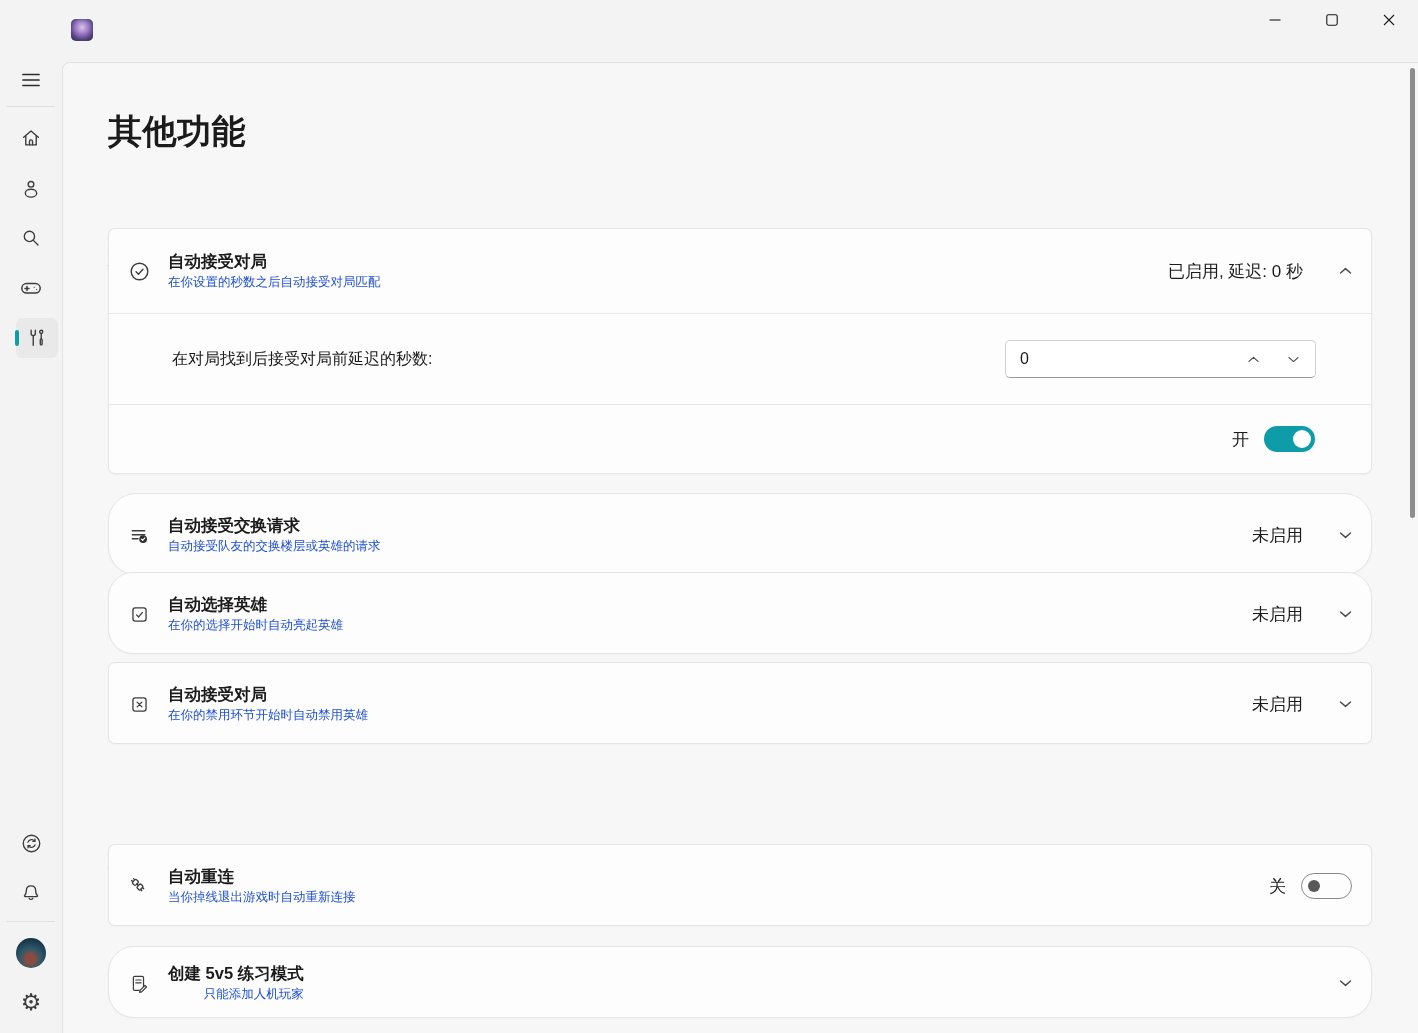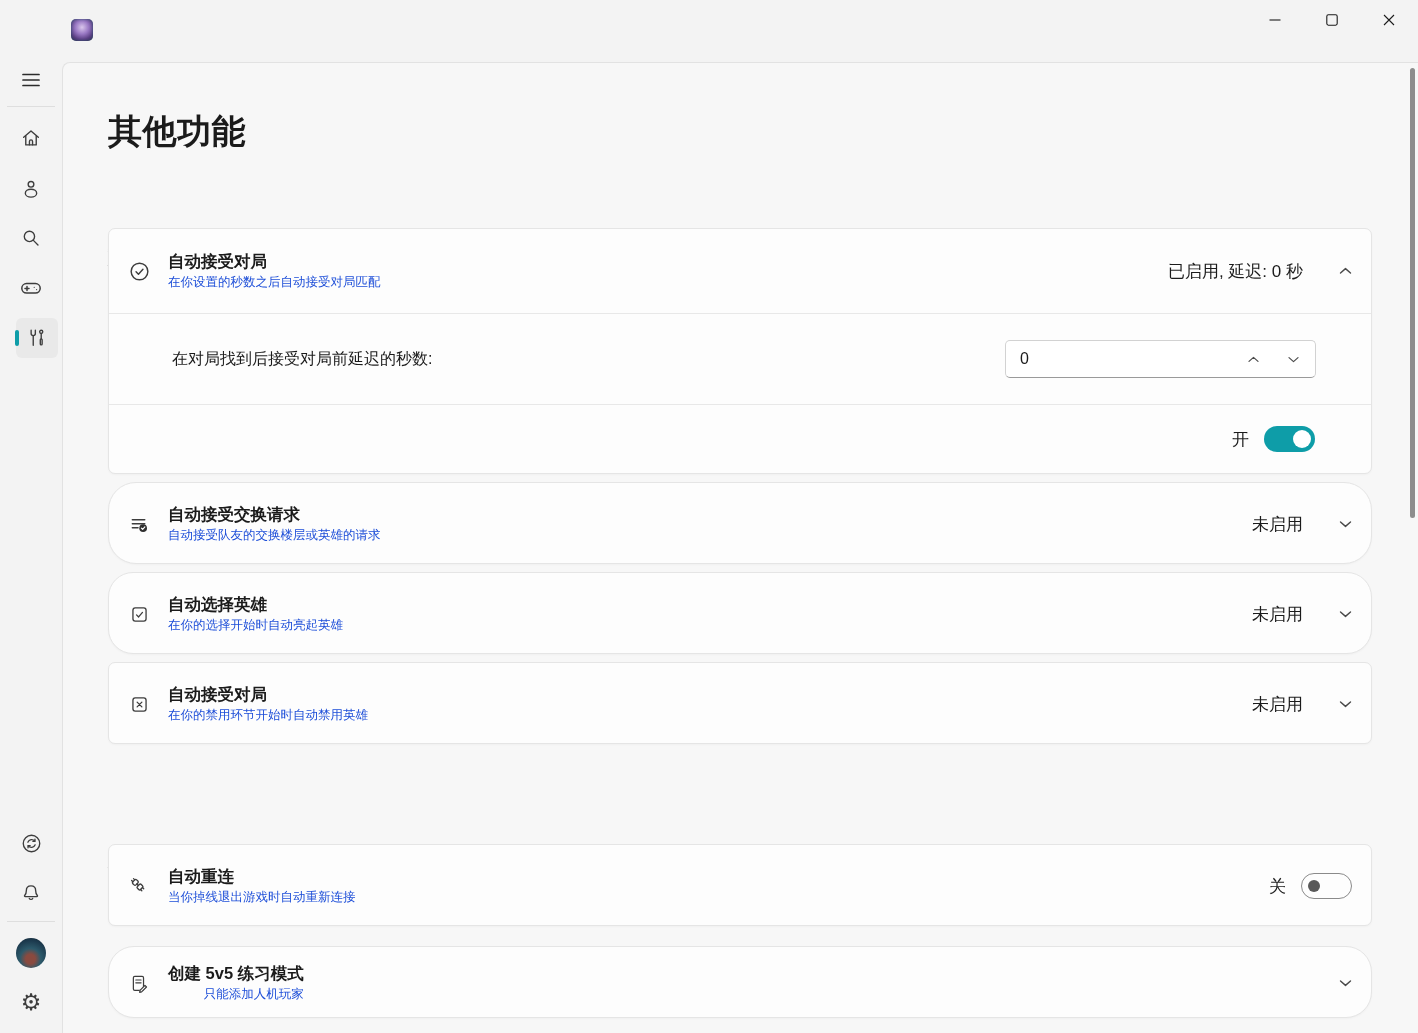--- a/index.html
+++ b/index.html
@@ -235,21 +235,21 @@
       </div>
     </div>
     <div class="exp-row row-toggle">
       <span class="toggle-label">开</span>
       <div class="toggle on" style="background:#0E9DA8;">
           <div class="knob"></div>
         </div>
     </div>
   </div>
 
-  <div class="card" style="top:419px;height:82px;border-radius:28px;">
+  <div class="card" style="top:430px;height:82px;border-radius:28px;">
     <div class="card-header">
       <span class="card-icon">
         <svg width="23" height="23" viewBox="0 0 24 24" fill="none" stroke="#3d3d3d" stroke-width="1.5" stroke-linecap="round">
           <path d="M4.5 7 H17.5 M4.5 11.2 H17.5 M4.5 15.4 H10.5"></path>
           <circle cx="15.8" cy="15.8" r="4" fill="#2f2f2f" stroke="none"></circle>
           <path d="M14 15.8 L15.3 17.1 L17.6 14.5" stroke="#fff" stroke-width="1.2" stroke-linejoin="round"></path>
         </svg>
       </span>
       <div class="card-texts">
         <div class="card-title">自动接受交换请求</div>

